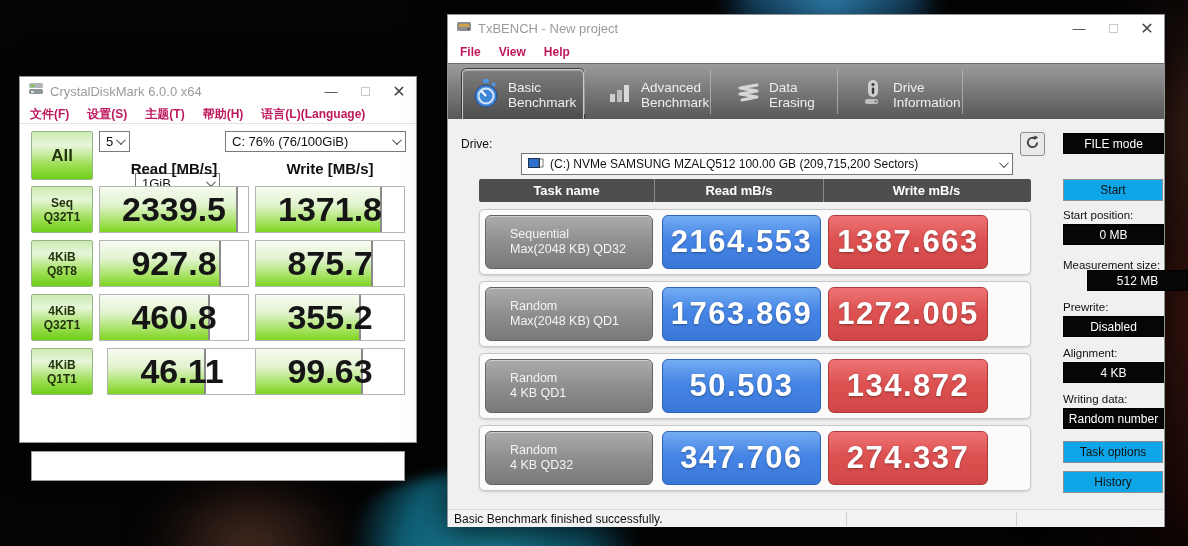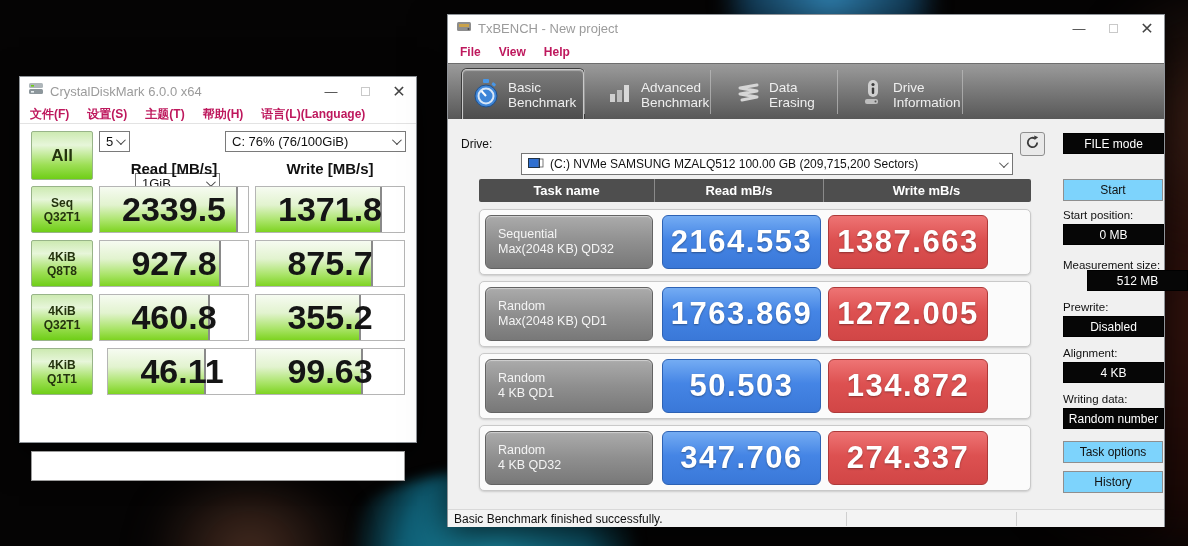--- a/index.html
+++ b/index.html
@@ -70,30 +70,30 @@
   .tx-tablehead { position:absolute; left:31px; top:60px; width:552px; height:23px; background:#4e4e4e; border-radius:2px;
                   display:flex; color:#fff; font-weight:bold; font-size:13px; }
   .tx-th { display:flex; align-items:center; justify-content:center; }
   .tx-th + .tx-th { border-left:1px solid #8a8a8a; }
 
   .tx-row { position:absolute; left:31px; width:552px; height:66px; background:#fbfbfb; border:1px solid #c9c9c9;
             border-radius:5px; box-shadow:0 1px 2px rgba(0,0,0,.15); }
   .tx-task { position:absolute; left:5px; top:5px; width:168px; height:54px; border-radius:6px;
              background:linear-gradient(180deg,#ababab 0%,#8f8f8f 50%,#787878 100%);
              border:1px solid #636363; box-shadow:inset 0 1px 1px rgba(255,255,255,.45);
-             color:#f4f4f4; font-size:12.5px; line-height:15px; display:flex; flex-direction:column; justify-content:center; padding-left:12px; }
+             color:#f4f4f4; font-size:12.5px; line-height:15px; display:flex; flex-direction:column; justify-content:center; padding-left:24px; }
   .tx-val { position:absolute; top:5px; height:54px; border-radius:6px; display:flex; align-items:center; justify-content:center;
             color:#fff; font-weight:bold; font-size:31px; letter-spacing:1.5px;
             text-shadow:0 1px 2px rgba(0,0,0,.35); }
   .tx-val.read { left:182px; width:159px; background:linear-gradient(180deg,#74acf3 0%,#4585e5 45%,#3a78d8 100%); border:1px solid #2d62b4; }
   .tx-val.write { left:348px; width:160px; background:linear-gradient(180deg,#ee7474 0%,#dd5151 45%,#d14646 100%); border:1px solid #ad3a3a; }
 
   .tx-side-box { position:absolute; left:615px; width:101px; height:21px; background:#060606; border:1px solid #000;
                  color:#fff; font-size:12px; display:flex; align-items:center; justify-content:center; }
-  .tx-side-btn { position:absolute; left:615px; width:100px; height:22px; background:#7dd3fc; border:1px solid #8f8f8f;
+  .tx-side-btn { position:absolute; left:615px; width:100px; height:22px; background:#0ea5e9; border:1px solid #8f8f8f;
                  font-size:12px; color:#111; display:flex; align-items:center; justify-content:center; }
   .tx-side-label { position:absolute; left:615px; font-size:11.5px; color:#111; }
 
   .tx-status { position:absolute; left:0; top:494px; width:716px; height:18px; background:#f3f3f3; border-top:1px solid #d9d9d9;
                display:flex; align-items:center; font-size:12px; color:#111; padding-left:6px; }
   .tx-status-sep { position:absolute; top:2px; width:1px; height:14px; background:#cfcfcf; }
 
   .appicon { display:inline-block; margin-right:6px; }
 </style>
 </head>

